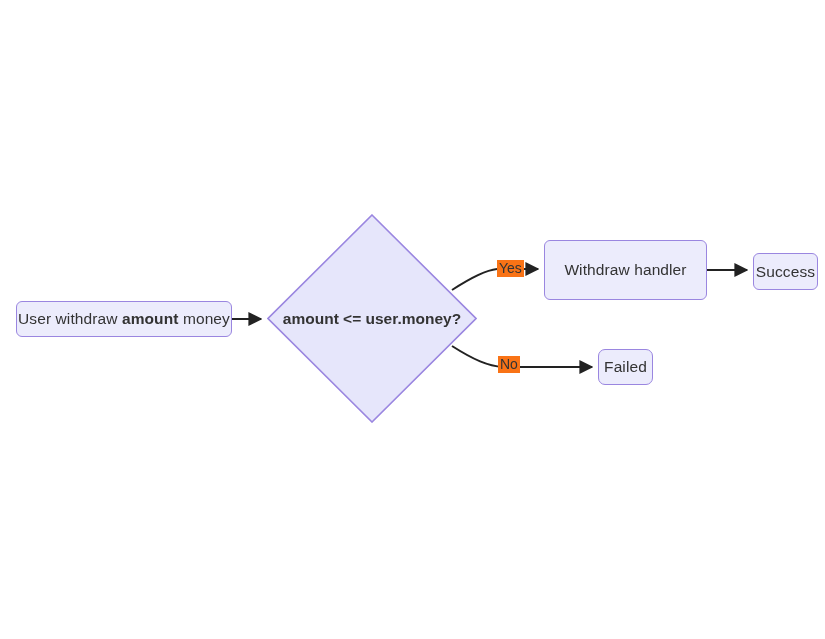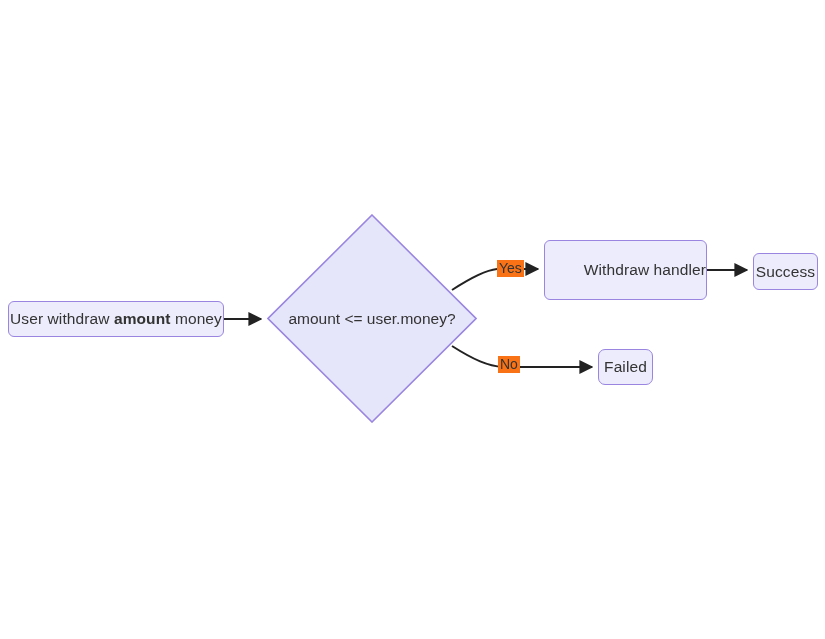--- a/index.html
+++ b/index.html
@@ -41,47 +41,47 @@
   .rect-node {
     background: #ECECFC;
     border: 1.3px solid #9A86E0;
     border-radius: 6px;
   }
   .diamond-wrap {
     position: absolute;
     display: flex;
     align-items: center;
     justify-content: center;
+    font-weight: bold;
   }
   .diamond-shape {
     position: absolute;
     left: 0;
     top: 0;
     width: 100%;
     height: 100%;
   }
   .diamond-label {
     position: relative;
     z-index: 2;
     color: #333333;
     font-size: 15.5px;
     white-space: nowrap;
   }
 
   
   #node-start {
-    left: 8px;  top: 301px;  width: 216px;  height: 36px;
+    left: 16px;  top: 301px;  width: 216px;  height: 36px;
   }
   #node-decision {
     left: 267px; top: 214px; width: 210px; height: 209px;
   }
   #node-handler {
     left: 544px; top: 240px; width: 163px; height: 60px;
     flex-direction: row;
-    justify-content: flex-end;
   }
   #node-success {
     left: 753px; top: 253px; width: 65px; height: 37px; justify-content: center;
   }
   #node-failed {
     left: 598px; top: 349px; width: 55px; height: 36px; border-radius: 7px;
   }
 
   
   .edge-label {

